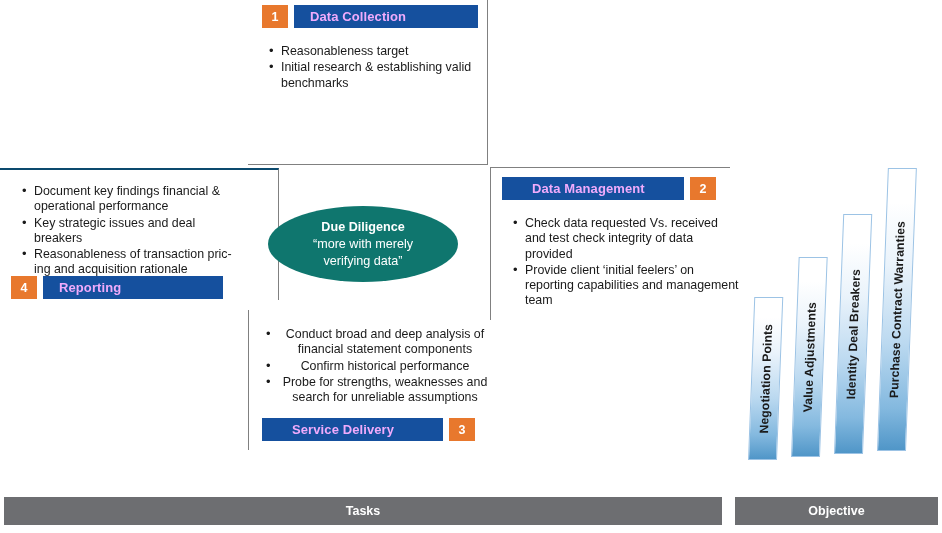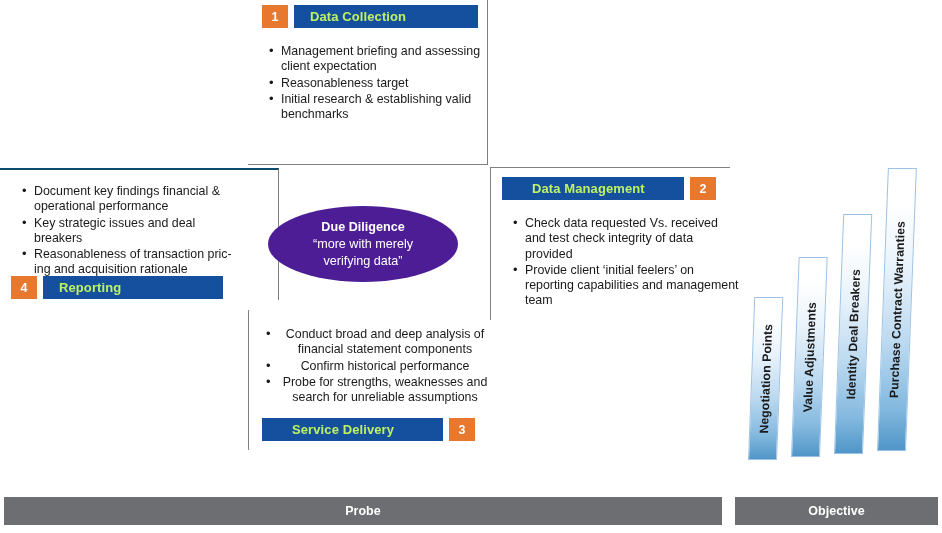--- a/index.html
+++ b/index.html
@@ -38,21 +38,21 @@
     font-size: 12.5px;
     font-weight: bold;
     display: flex;
     align-items: center;
     justify-content: center;
     flex: 0 0 26px;
   }
   .strip .bar {
     flex: 1 1 auto;
     background: #15509E;
-    color: #bef264;
+    color: #f0abfc;
     font-size: 13px;
     font-weight: bold;
     display: flex;
     align-items: center;
     padding-left: 16px;
     letter-spacing: .1px;
   }
   .strip.num-right .bar { padding-left: 30px; }
   .strip .gap { flex: 0 0 6px; background: #ffffff; }
 
@@ -78,21 +78,21 @@
   }
 
   
   #due-diligence-ellipse {
     position: absolute;
     left: 268px;
     top: 206px;
     width: 190px;
     height: 76px;
     border-radius: 50%;
-    background: #4c1d95;
+    background: #0f766e;
     color: #ffffff;
     display: flex;
     flex-direction: column;
     align-items: center;
     justify-content: center;
     font-size: 12.6px;
     line-height: 17px;
     text-align: center;
   }
   #due-diligence-ellipse .dd-title { font-weight: bold; }
@@ -143,21 +143,20 @@
 </head>
 <body>
 
 <div class="panel" id="panel-data-collection" style="left:248px; top:-1px; width:240px; height:166px; border-right:1px solid #808080; border-bottom:1px solid #808080;">
   <div class="strip" style="left:14px; top:6px; width:216px;">
     <div class="num">1</div>
     <div class="gap"></div>
     <div class="bar">Data Collection</div>
   </div>
   <ul class="bullets" style="position:absolute; left:16px; top:45px; width:210px;">
-    <li>Management briefing  and assessing client expectation</li>
     <li>Reasonableness target</li>
     <li>Initial research &amp; establishing valid benchmarks</li>
   </ul>
 </div>
 
 <div class="panel" id="panel-reporting" style="left:-1px; top:168px; width:280px; height:132px; border-top:2px solid #0c4a6e; border-right:1px solid #808080;">
   <ul class="bullets" style="position:absolute; left:18px; top:14px; width:208px;">
     <li>Document key findings financial &amp; operational performance</li>
     <li>Key strategic issues and deal breakers</li>
     <li>Reasonableness of transaction pric-ing  and acquisition rationale</li>
@@ -209,17 +208,17 @@
   </div>
   <div class="step" style="left:98px; width:29px; height:240px; bottom:21px;">
     <span>Identity Deal Breakers</span>
   </div>
   <div class="step" style="left:141px; width:29px; height:283px; bottom:24px;">
     <span>Purchase Contract Warranties</span>
   </div>
 </div>
 
 <div class="footer-bar" id="footer-tasks" style="left:4px; top:497px; width:718px;">
-  <span>Probe</span>
+  <span>Tasks</span>
 </div>
 <div class="footer-bar" id="footer-objective" style="left:735px; top:497px; width:203px;text-align:center;">
   <span>Objective</span>
 </div>
 
 </body></html>

